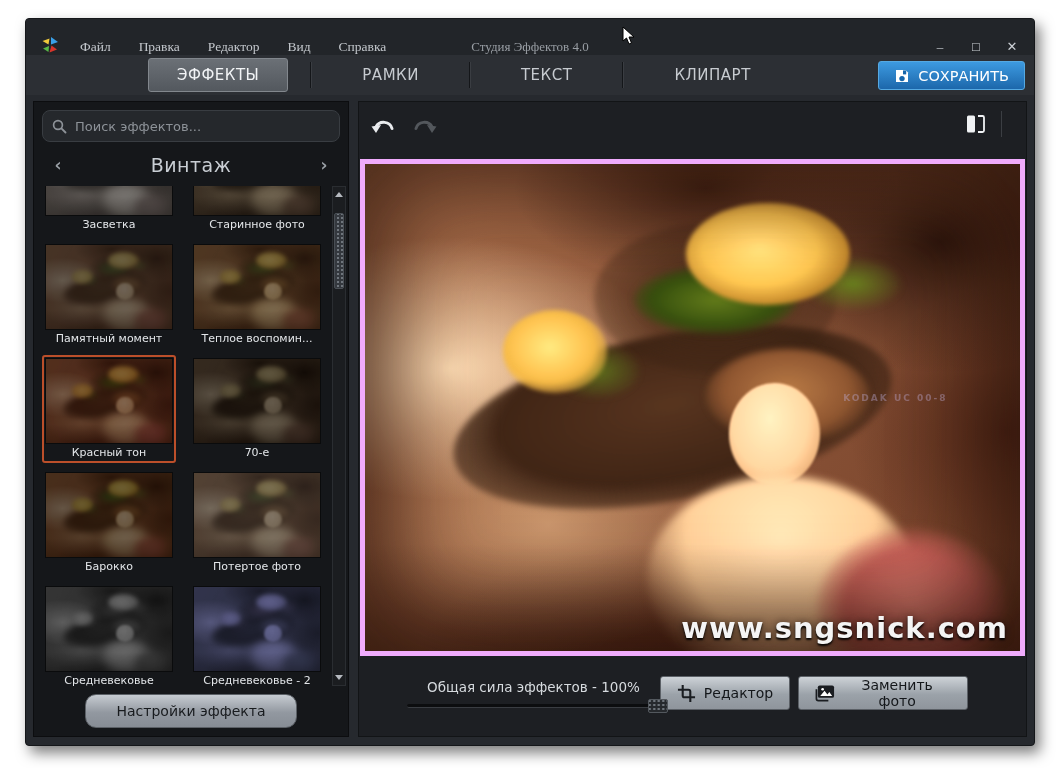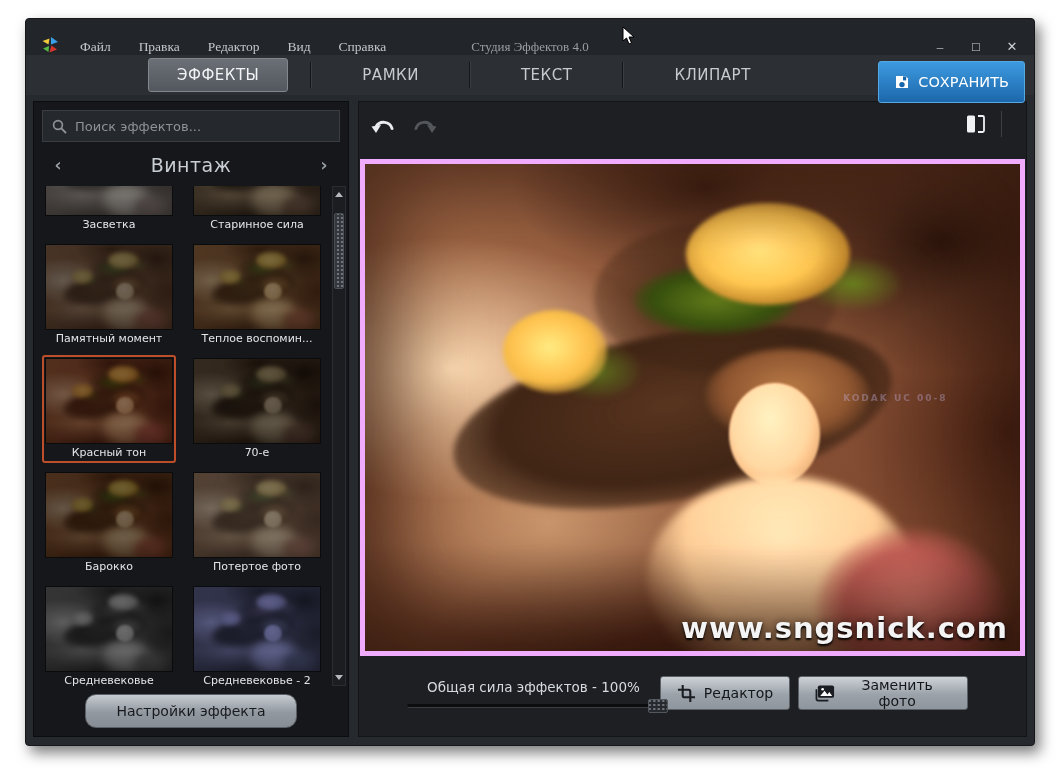--- a/index.html
+++ b/index.html
@@ -22,30 +22,30 @@
   .win-controls{ margin-left:auto; display:flex; gap:20px; z-index:2; }
   .win-btn{ font-size:13px; color:#ccd0d5; width:16px; text-align:center; cursor:default; }
   .mouse-cursor{ position:absolute; left:596px; top:7px; z-index:5; }
 
   
   .tabbar{ position:relative; height:40px; background:#2c2f34; display:flex; align-items:center; padding:0 10px 0 100px; flex:0 0 auto; }
   .tab-strip{ display:flex; align-items:center; gap:0; }
   .tab{ background:none; border:none; font-family:inherit; font-size:15px; color:#c7cbd0; letter-spacing:.5px; padding:7px 28px; margin:0 22px; cursor:default; }
   .tab.active{ background:linear-gradient(#6b7076,#53585e); border:1px solid #82878d; border-radius:3px; color:#f2f4f6; }
   .tab-sep{ width:2px; height:26px; background:#141619; border-right:1px solid #3a3d42; }
-  .save-btn{ position:absolute; right:9px; top:6px; height:42px; display:flex; align-items:center; gap:8px;
+  .save-btn{ position:absolute; right:9px; top:6px; height:29px; display:flex; align-items:center; gap:8px;
     background:linear-gradient(#3d9ae0,#1c67ab); border:1px solid #55a9e2; border-radius:3px;
     color:#fff; font-family:inherit; font-size:14.5px; padding:0 15px; cursor:default; }
 
   
   .content{ flex:1; display:flex; gap:9px; padding:6px 7px 8px; min-height:0; }
 
   
   .effects-panel{ width:316px; flex:0 0 auto; background:#15171a; border:1px solid #0c0d0f; display:flex; flex-direction:column; min-height:0; }
-  .search-row{ margin:8px 8px 4px; height:32px; background:#25282c; border:1px solid #393d42; border-radius:0; display:flex; align-items:center; padding:0 9px; gap:8px; }
+  .search-row{ margin:8px 8px 4px; height:32px; background:#25282c; border:1px solid #393d42; border-radius:8px; display:flex; align-items:center; padding:0 9px; gap:8px; }
   .search-row input{ background:transparent; border:none; outline:none; color:#c9cdd2; font-family:inherit; font-size:13px; flex:1; }
   .search-row input::placeholder{ color:#8d9298; }
   .cat-nav{ height:38px; display:flex; align-items:center; padding:0 14px; flex:0 0 auto; }
   .cat-arrow{ font-size:17px; color:#9aa0a6; font-weight:bold; width:20px; cursor:default; background:none; border:none; font-family:inherit; }
   .cat-name{ flex:1; text-align:center; font-size:19px; color:#c9ced4; letter-spacing:.5px; }
 
   .thumbs-wrap{ flex:1; position:relative; overflow:hidden; margin:2px 2px 0 0; min-height:0; }
   .effects-grid{ display:grid; grid-template-columns:134px 134px; justify-content:center; column-gap:14px; row-gap:6px; margin-top:-59px; padding-right:14px; }
   .effect-item{ border:2px solid transparent; border-radius:3px; padding:1px 1px 2px; cursor:default; }
   .effect-item.selected{ border-color:#bc4f2a; }
@@ -227,21 +227,21 @@
               <div class="effect-thumb">
                 <div class="portrait fx-old">
                   <i class="p-bg"></i>
                   <i class="p-brim"></i>
                   <i class="p-face"></i>
                   <i class="p-blouse"></i>
                   <i class="p-sleeve"></i>
                   <i class="p-vignette"></i>
                 </div>
               </div>
-              <div class="effect-caption">Старинное сила</div>
+              <div class="effect-caption">Старинное фото</div>
             </div>
             <div class="effect-item">
               <div class="effect-thumb">
                 <div class="portrait fx-memory">
                   <i class="p-bg"></i>
                   <i class="p-brim"></i>
                   <i class="p-crown"></i>
                   <i class="p-leaves-a"></i>
                   <i class="p-leaves-a2"></i>
                   <i class="p-flower-a"></i>

